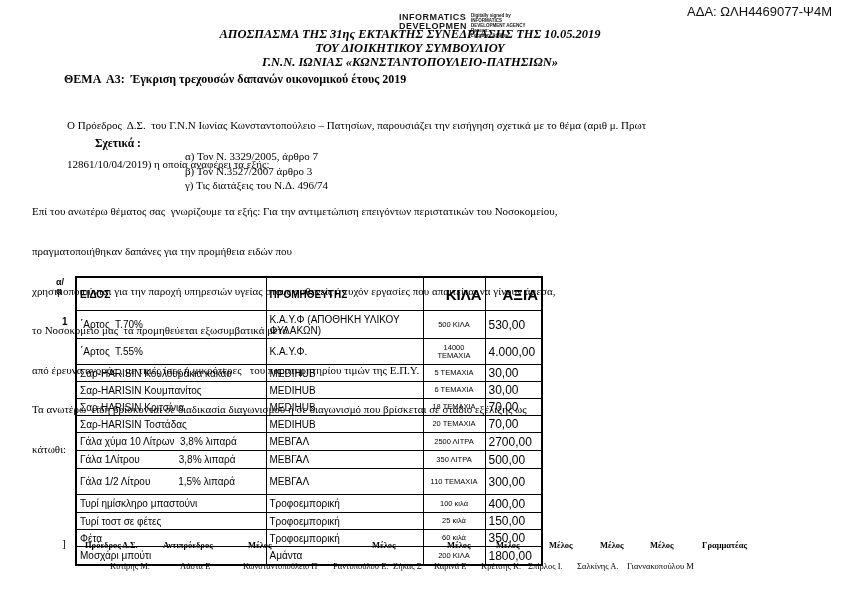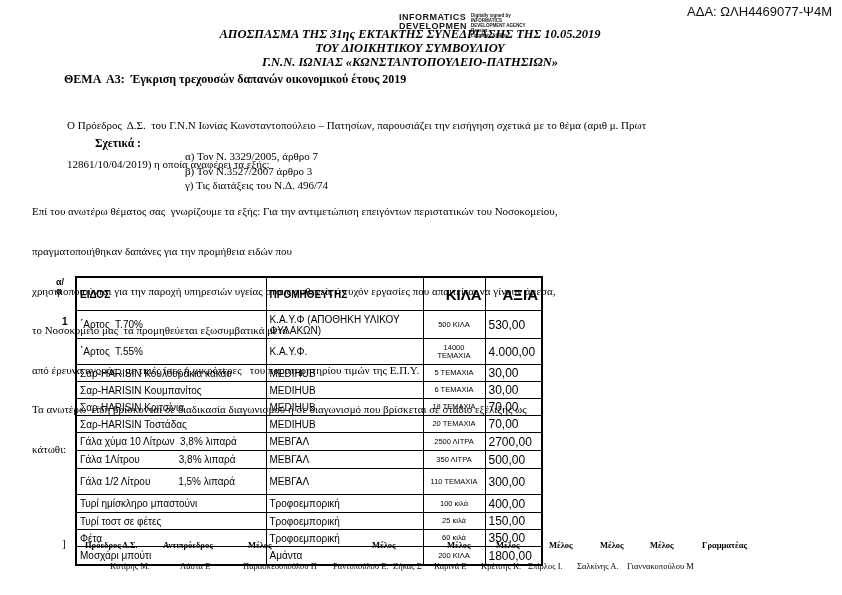--- a/index.html
+++ b/index.html
@@ -220,21 +220,21 @@
     <span class="role" style="left:312px">Μέλος</span>
     <span class="role" style="left:387px">Μέλος</span>
     <span class="role" style="left:436px">Μέλος</span>
     <span class="role" style="left:489px">Μέλος</span>
     <span class="role" style="left:540px">Μέλος</span>
     <span class="role" style="left:590px">Μέλος</span>
     <span class="role" style="left:642px">Γραμματέας</span>
 
     <span class="name" style="left:50px">Κοτίρης Μ.</span>
     <span class="name" style="left:120px">Λάστα Ε</span>
-    <span class="name" style="left:183px">Παρασκευοπούλου Π</span>
+    <span class="name" style="left:183px">Κωνσταντοπούλειο Π</span>
     <span class="name" style="left:273px">Ραντοπούλου Ε.</span>
     <span class="name" style="left:333px">Ζήκας Σ</span>
     <span class="name" style="left:374px">Καρινά Ε</span>
     <span class="name" style="left:421px">Κρέτσης Κ.</span>
     <span class="name" style="left:468px">Σπίρλος Ι.</span>
     <span class="name" style="left:517px">Σαλκίνης Α.</span>
     <span class="name" style="left:567px">Γιαννακοπούλου Μ</span>
   </div>
 
 </div>

